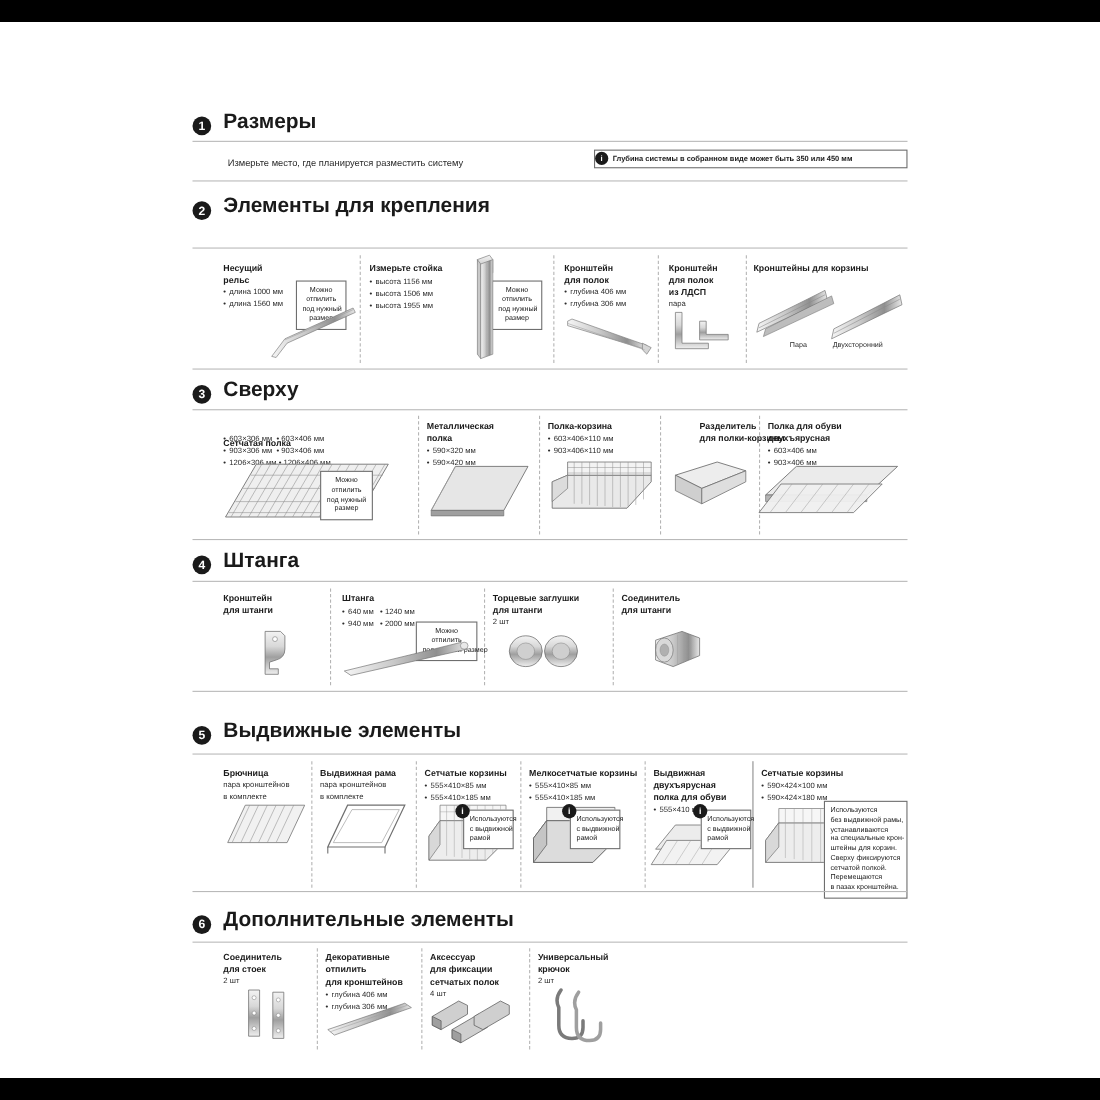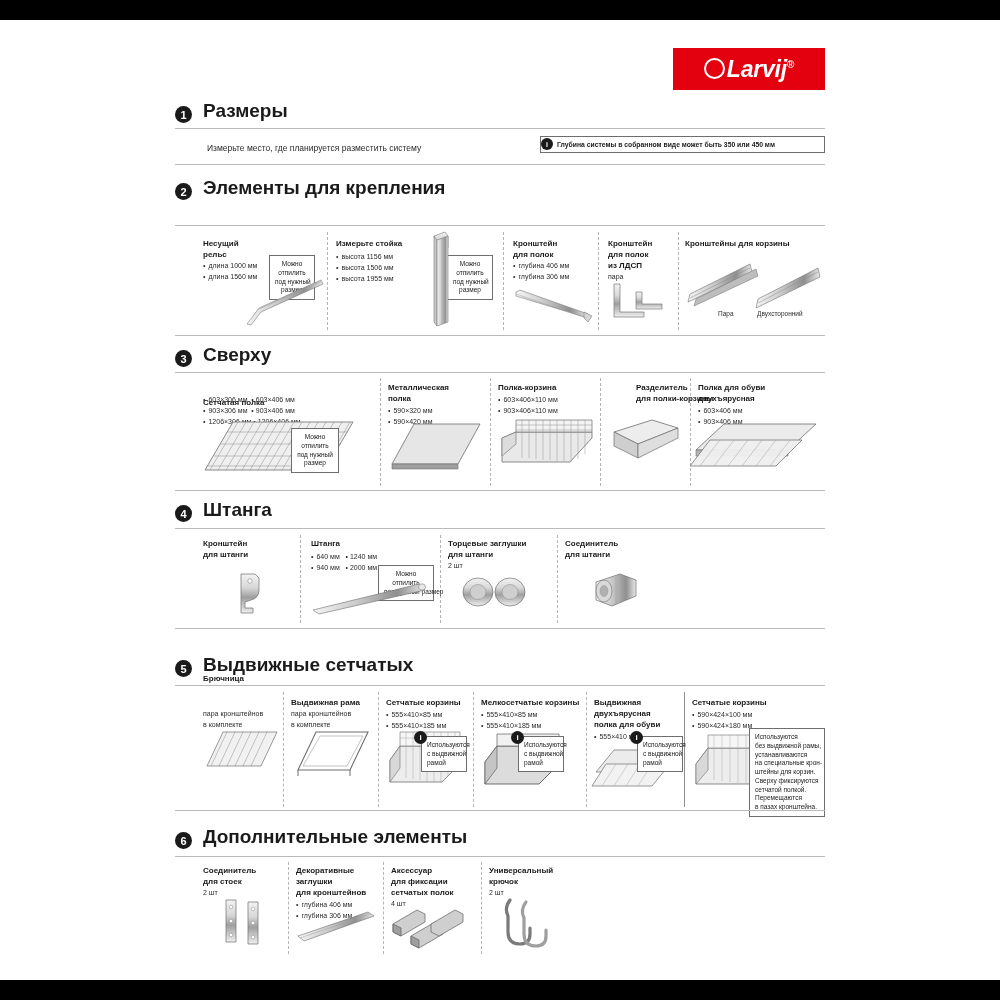--- a/index.html
+++ b/index.html
@@ -59,23 +59,20 @@
           <stop offset="0.75" stop-color="#8f8f8f"></stop>
             <stop offset="1" stop-color="#e8e8e8"></stop>
         </linearGradient>
         <linearGradient id="gdark" x1="0" y1="0" x2="0" y2="1">
           <stop offset="0" stop-color="#cfcfcf"></stop>
             <stop offset="1" stop-color="#6e6e6e"></stop>
         </linearGradient>
       </defs>
     </svg>
 
-    <div class="logo">
-      <div class="logo-txt"><span class="logo-o"></span><span>Larvij</span><span class="logo-r">®</span></div>
-    </div>
 
     <div class="sec" style="top:86px">
       <div class="sec-num">1</div>
       <div class="sec-title">Размеры</div>
     </div>
     <div class="rule" style="top:108px"></div>
     <div class="txt" style="left:207px;top:122px;">Измерьте место, где планируется разместить систему</div>
     <div class="notebar" style="left:540px;top:116px;width:285px;height:17px;">
       <span>Глубина системы в собранном виде может быть 350 или 450 мм</span>
     </div>
@@ -354,31 +351,31 @@
             <line x1="32" y1="6" x2="32" y2="32"></line>
             <line x1="38" y1="8" x2="38" y2="30"></line>
         </g>
       </svg>
     </div>
 
     <div class="rule" style="top:608px"></div>
 
     <div class="sec" style="top:640px">
       <div class="sec-num">5</div>
-      <div class="sec-title">Выдвижные сетчатых</div>
+      <div class="sec-title">Выдвижные элементы</div>
     </div>
     <div class="rule" style="top:665px"></div>
 
     <div class="vdash" style="left:283px;top:672px;height:115px;"></div>
     <div class="vdash" style="left:378px;top:672px;height:115px;"></div>
     <div class="vdash" style="left:473px;top:672px;height:115px;"></div>
     <div class="vdash" style="left:586px;top:672px;height:115px;"></div>
     <div class="vline" style="left:684px;top:672px;height:115px;"></div>
 
-    <div class="cap" style="left:203px;top:654px;">Брючница</div>
+    <div class="cap" style="left:203px;top:678px;">Брючница</div>
     <div class="plain" style="left:203px;top:689px;white-space:pre;">пара кронштейнов
 в комплекте</div>
     <div class="art" style="left:205px;top:706px;">
       <svg width="76" height="56" viewBox="0 0 76 56">
         <polygon points="18,6 72,6 56,40 2,40" fill="#f1f1f1" stroke="#6f6f6f" stroke-width="0.7"></polygon>
         <g stroke="#8e8e8e" stroke-width="0.5">
           <line x1="22" y1="6" x2="6" y2="40"></line>
             <line x1="30" y1="6" x2="14" y2="40"></line>
           <line x1="38" y1="6" x2="22" y2="40"></line>
             <line x1="46" y1="6" x2="30" y2="40"></line>
@@ -523,21 +520,21 @@
             <circle cx="13" cy="23" r="1.8"></circle>
             <circle cx="13" cy="37" r="1.8"></circle>
           <circle cx="35" cy="11" r="1.8"></circle>
             <circle cx="35" cy="25" r="1.8"></circle>
             <circle cx="35" cy="39" r="1.8"></circle>
         </g>
       </svg>
     </div>
 
     <div class="cap" style="left:296px;top:846px;white-space:pre;">Декоративные
-заглушки
+отпилить
 для кронштейнов</div>
     <div class="li" style="left:296px;top:879px;">
       <span>глубина 406 мм</span>
         <span>глубина 306 мм</span>
     </div>
     <div class="art" style="left:296px;top:890px;">
       <svg width="80" height="36" viewBox="0 0 80 36">
         <polygon points="2,26 72,2 78,6 8,31" fill="url(#gmetalh)" stroke="#6f6f6f" stroke-width="0.6"></polygon>
         <line x1="4" y1="28" x2="74" y2="4" stroke="#a0a0a0" stroke-width="0.5"></line>
       </svg>

